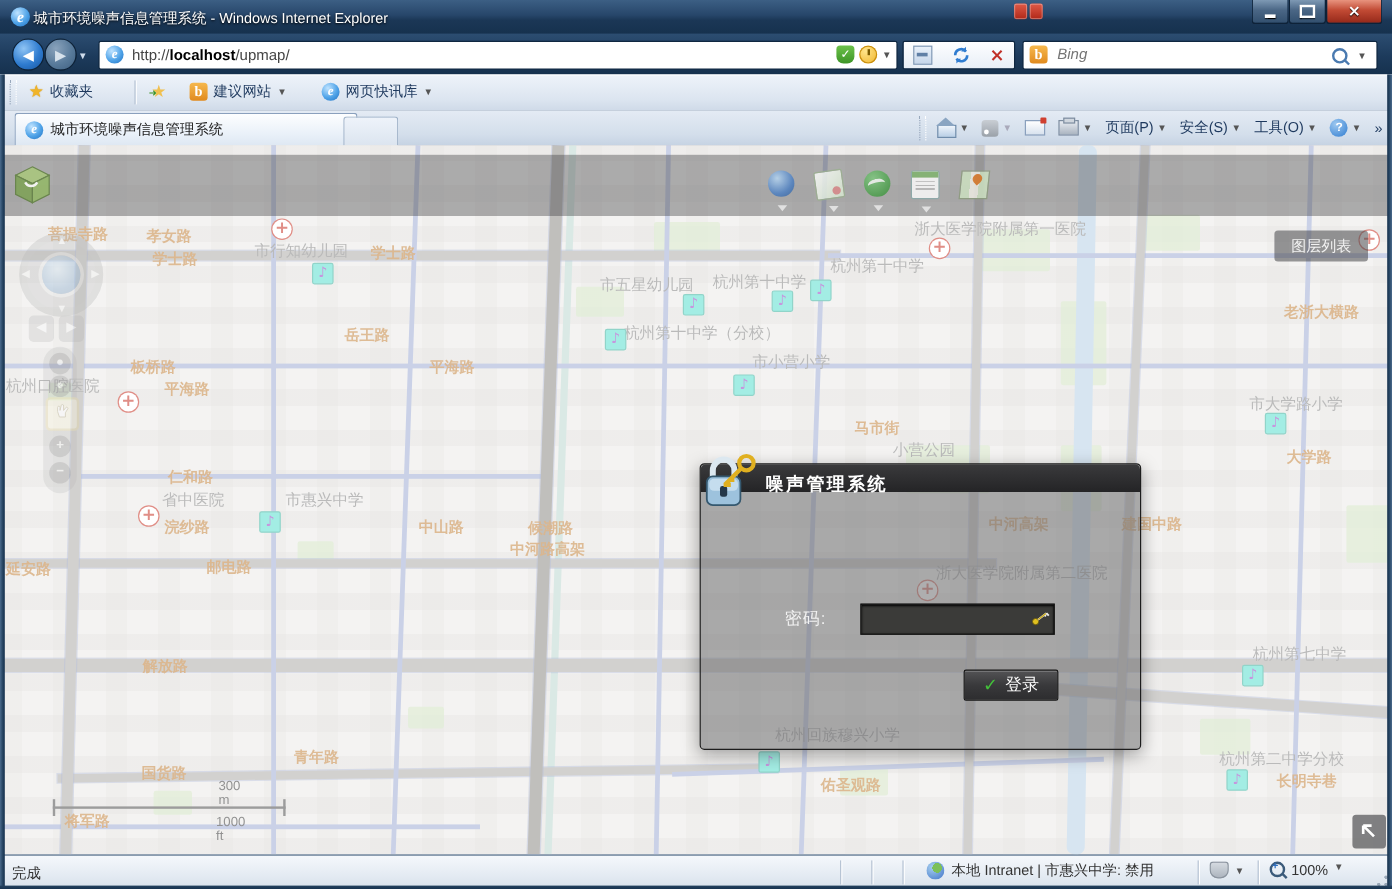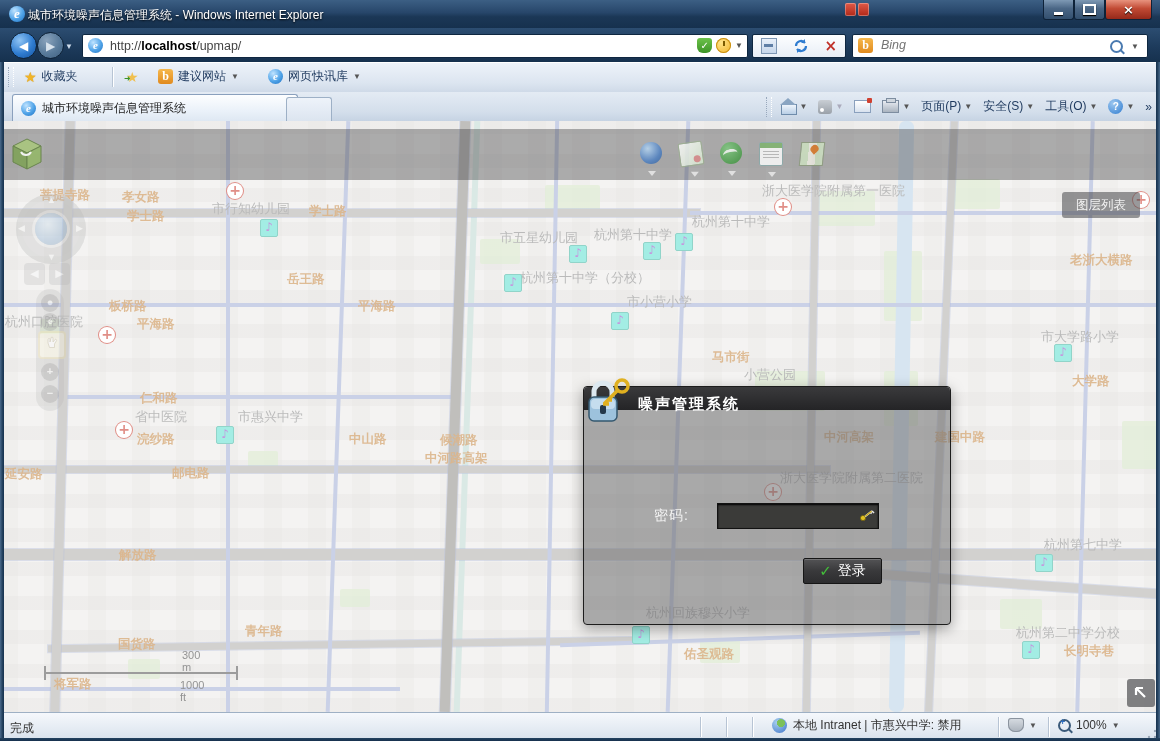--- a/index.html
+++ b/index.html
@@ -151,21 +151,21 @@
   .chk{color:#43c03a;font-weight:bold;font-size:15px;}
   
   .statusbar{position:absolute;left:0;top:712px;width:1160px;height:29px;
     background:linear-gradient(#f5f8fc,#e3eaf2 60%,#d5dfea);border-top:1px solid #9eb0c4;font-size:12px;color:#333;}
   .sb-done{position:absolute;left:10px;top:7px;}
   .sb-sep{position:absolute;top:4px;width:1px;height:20px;background:#b7c4d4;box-shadow:1px 0 0 #fff;}
   .sb-zone{position:absolute;left:772px;top:4px;display:flex;align-items:center;gap:6px;}
   .globe-ico{width:15px;height:15px;border-radius:50%;background:radial-gradient(circle at 60% 35%,#7cc05a 0 30%,transparent 31%),radial-gradient(circle at 35% 30%,#a8d0f0,#3f74c8);}
   .sb-shield{position:absolute;left:1008px;top:5px;display:flex;align-items:center;gap:5px;}
   .shield2{width:16px;height:14px;background:linear-gradient(#d8dde3,#aab2bc);border-radius:3px 3px 7px 7px;box-shadow:inset 0 0 0 1px #8a939e;}
-  .sb-zoom{position:absolute;left:1058px;top:5px;display:flex;align-items:center;gap:5px;}
+  .sb-zoom{position:absolute;left:1058px;top:5px;display:flex;gap:5px;}
   .mag2{position:relative;width:9px;height:9px;border:2px solid #3a5a7a;border-radius:50%;}
   .mag2:before{content:"+";position:absolute;left:0px;top:-3px;color:#2f6fc0;font:bold 9px/9px "Liberation Sans",sans-serif;}
   .mag2:after{content:"";position:absolute;left:8px;top:9px;width:5px;height:2px;background:#3a5a7a;transform:rotate(45deg);}
   .grip2{position:absolute;right:3px;bottom:3px;width:10px;height:10px;
     background:radial-gradient(circle at 8px 2px,#9aa8b8 1.2px,transparent 1.6px),radial-gradient(circle at 8px 8px,#9aa8b8 1.2px,transparent 1.6px),radial-gradient(circle at 2px 8px,#9aa8b8 1.2px,transparent 1.6px);}
   
   .edge{position:absolute;z-index:20;background:linear-gradient(90deg,#4a6a8c,#24425f 60%,#16314e);}
   .edge.l{left:0;top:62px;width:4px;height:679px;}
   .edge.r{right:0;top:62px;width:4px;height:679px;background:linear-gradient(270deg,#4a6a8c,#24425f 60%,#16314e);}
   .edge.b{left:0;top:738px;width:1160px;height:3px;background:linear-gradient(#24425f,#16314e);}

